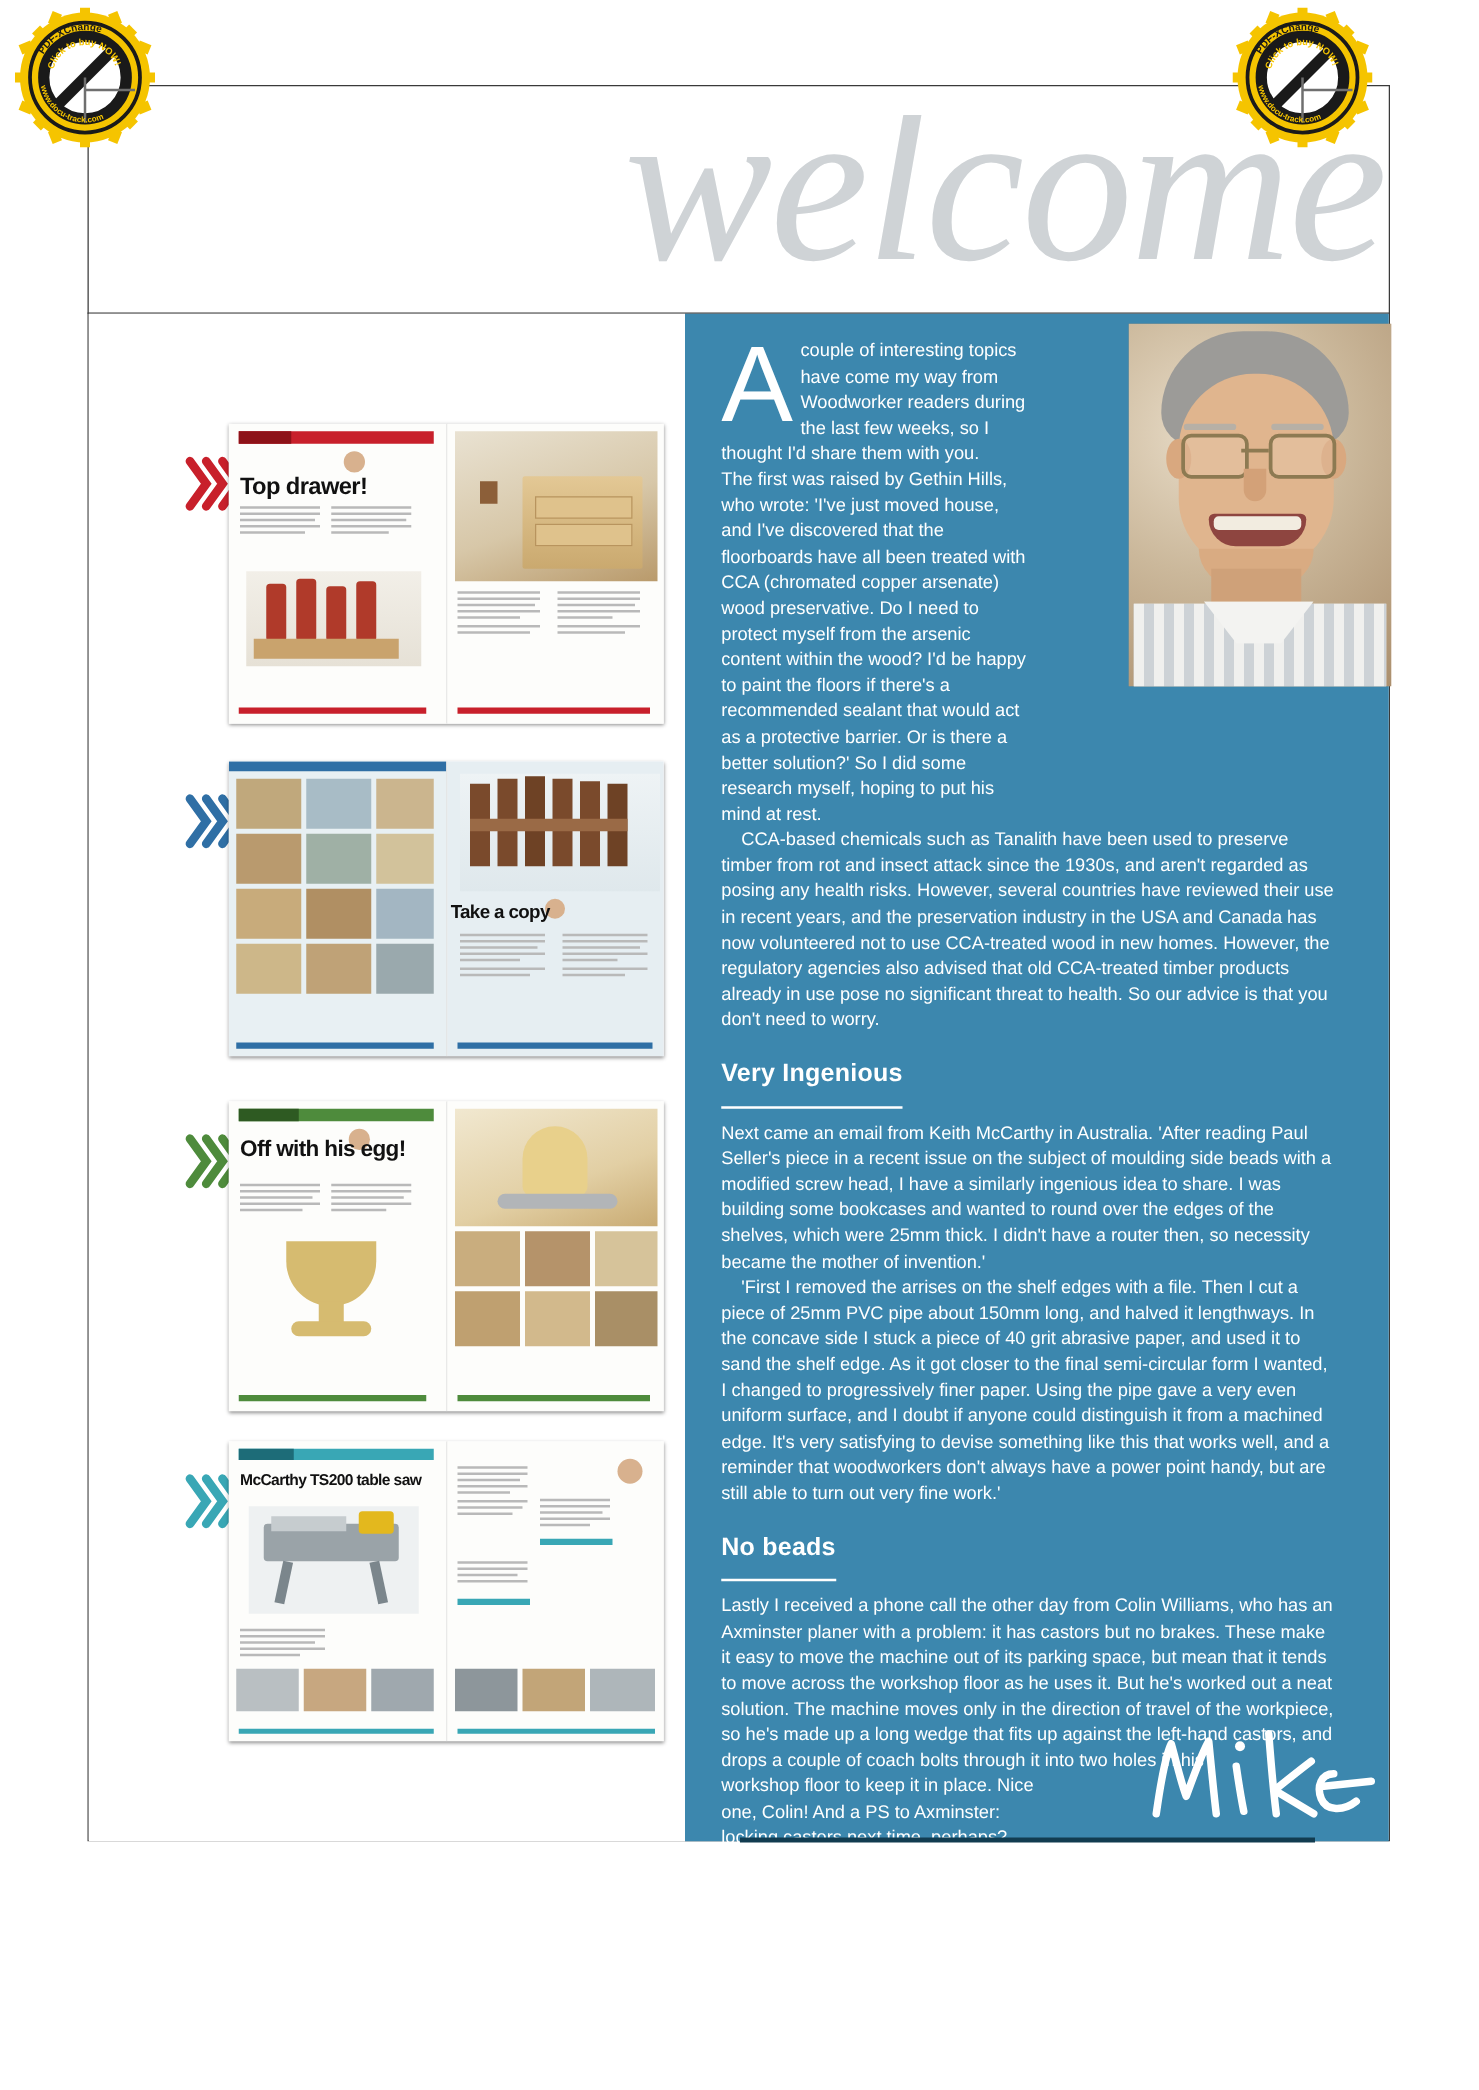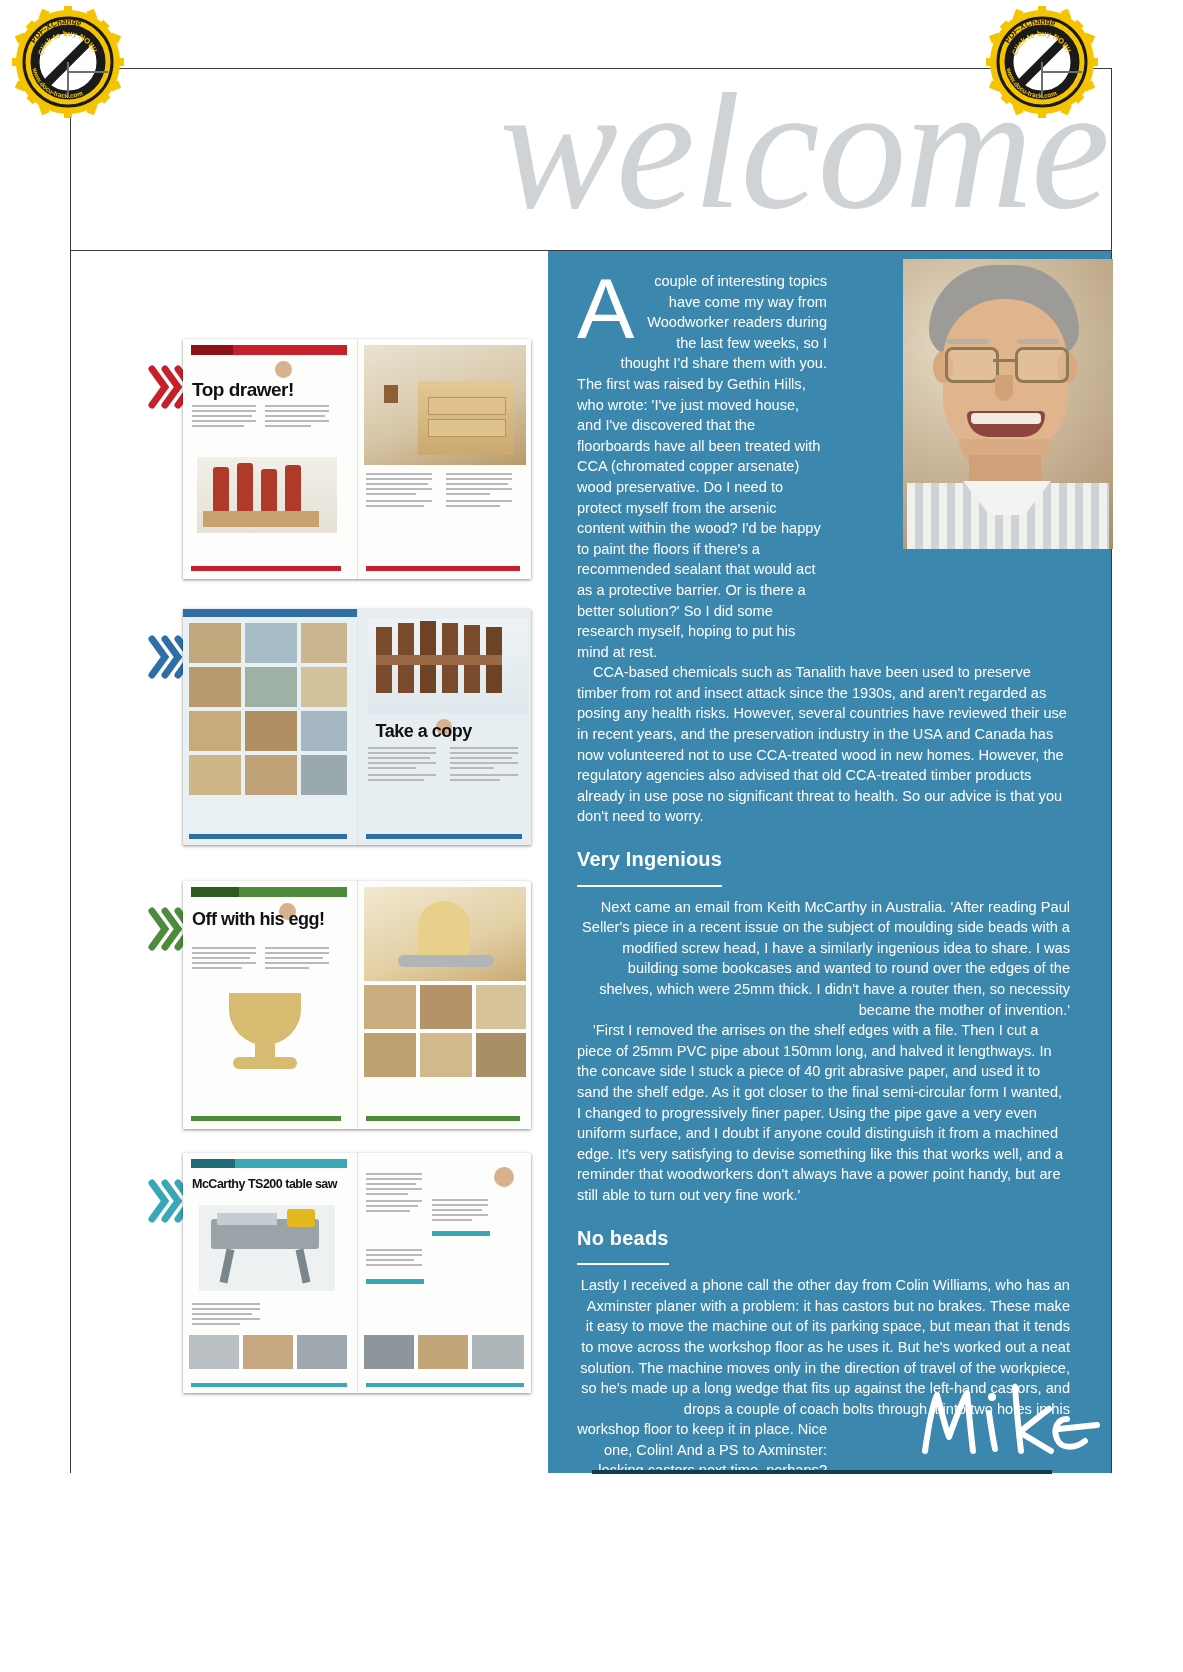--- a/index.html
+++ b/index.html
@@ -79,21 +79,21 @@
 
   
   .ed{
     position:absolute;left:506px;top:20px;width:493px;
     color:#ffffff;
     font-family:"Liberation Sans",sans-serif;
     font-size:14.6px;line-height:20.6px;
   }
   .ed p{margin:0;}
   .ed p + p{text-indent:16px;}
-  .ed .noind{text-indent:0;text-align:right;}
+  .ed .noind{text-indent:0;}
   .ed h3{
     margin:22px 0 10px 0;
     font-size:20px;font-weight:700;color:#ffffff;
     border-bottom:2px solid #ffffff;
     display:inline-block;padding-bottom:15px;
     letter-spacing:.2px;
   }
   .dropcap{
     float:left;
     font-family:"Liberation Sans",sans-serif;
@@ -284,21 +284,21 @@
             <div class="cell" style="left:10px;top:10px;width:160px;height:94px;background:
                  linear-gradient(#eef3f5,#dfe8ec);"></div>
             <div class="cell" style="left:18px;top:18px;width:16px;height:66px;background:#7a4a2c;"></div>
             <div class="cell" style="left:40px;top:14px;width:16px;height:70px;background:#7a4a2c;"></div>
             <div class="cell" style="left:62px;top:12px;width:16px;height:72px;background:#6e4225;"></div>
             <div class="cell" style="left:84px;top:14px;width:16px;height:70px;background:#7a4a2c;"></div>
             <div class="cell" style="left:106px;top:16px;width:16px;height:68px;background:#7a4a2c;"></div>
             <div class="cell" style="left:128px;top:18px;width:16px;height:66px;background:#6e4225;"></div>
             <div class="cell" style="left:18px;top:46px;width:126px;height:10px;background:#9a6a46;"></div>
             <div class="facebox" style="left:78px;top:110px;width:16px;height:16px;"></div>
-            <div class="thumb-title" style="left:18px;top:112px;font-size:18px;">Take a copy</div>
+            <div class="thumb-title" style="left:3px;top:112px;font-size:15px;">Take a copy</div>
             <div class="txtblk" style="left:10px;top:138px;width:70px;">
               <div class="txtline" style="top:0;width:68px;"></div>
               <div class="txtline" style="top:5px;width:68px;"></div>
               <div class="txtline" style="top:10px;width:62px;"></div>
               <div class="txtline" style="top:15px;width:68px;"></div>
               <div class="txtline" style="top:20px;width:48px;"></div>
               <div class="txtline" style="top:27px;width:68px;"></div>
               <div class="txtline" style="top:32px;width:56px;"></div>
             </div>
             <div class="txtblk" style="left:92px;top:138px;width:70px;">

